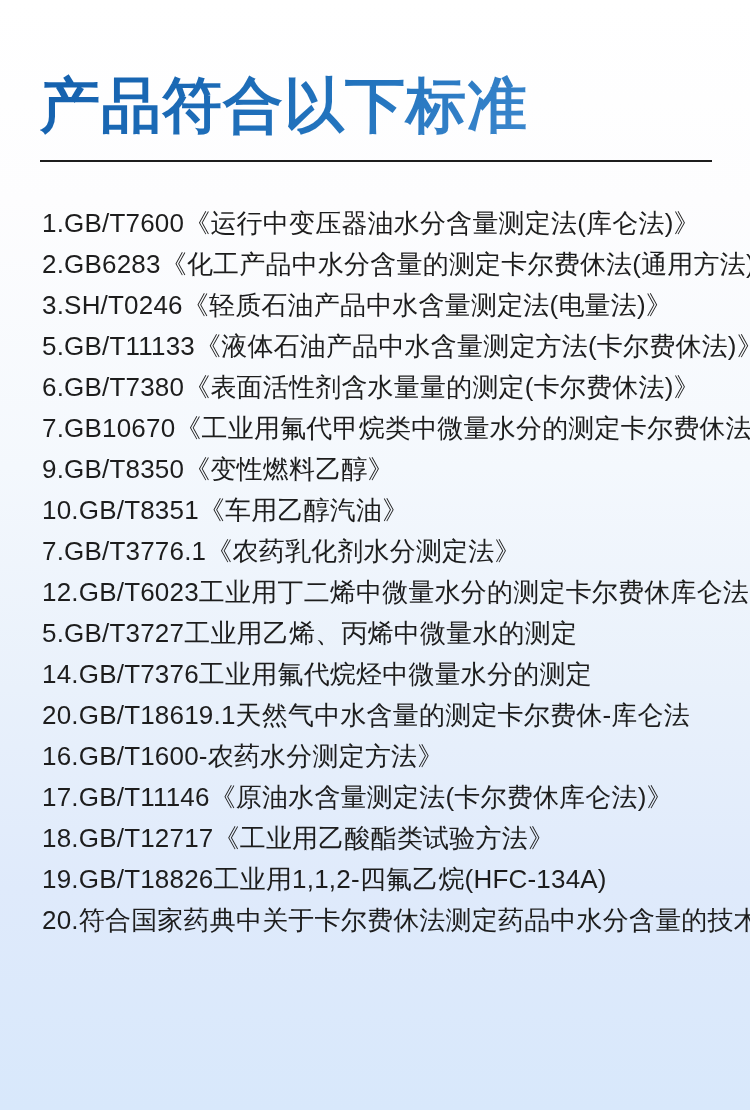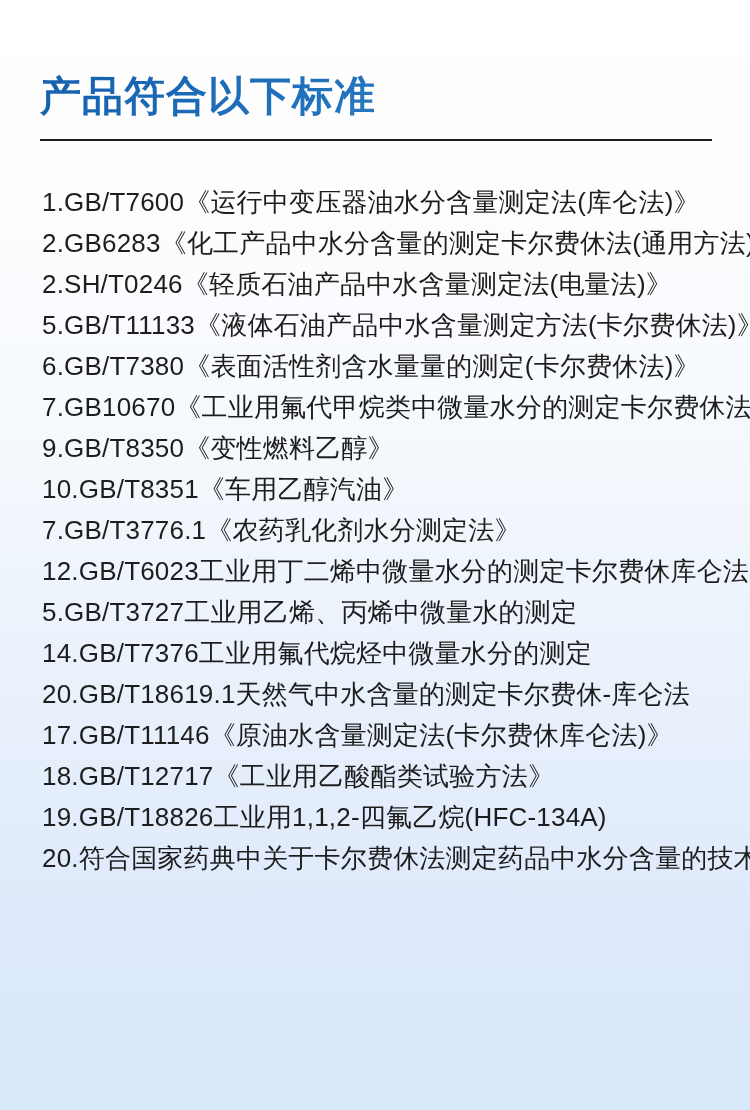--- a/index.html
+++ b/index.html
@@ -22,21 +22,21 @@
       #e9f1fb 62%,
       #dfeafb 80%,
       #d8e8fb 100%);
   }
 
   .header {
     padding: 74px 40px 0 40px;
   }
 
   .page-title {
-    font-size: 41px;
+    font-size: 60px;
     line-height: 1.08;
     font-weight: 800;
     letter-spacing: 1px;
     color: #2171bb; 
     font-family: "Liberation Sans", "DejaVu Sans", sans-serif;
   }
   @supports ((background-clip: text) or (-webkit-background-clip: text)) {
     .page-title {
       background: linear-gradient(135deg, #1460ad 0%, #2273bd 45%, #4f97da 100%);
       -webkit-background-clip: text;
@@ -70,29 +70,30 @@
 
 <div class="page">
   <div class="header">
     <h1 class="page-title">产品符合以下标准</h1>
     <div class="title-divider"></div>
   </div>
 
   <ul class="standards-list">
     <li class="standard-item">1.GB/T7600《运行中变压器油水分含量测定法(库仑法)》</li>
     <li class="standard-item">2.GB6283《化工产品中水分含量的测定卡尔费休法(通用方法)》</li>
-    <li class="standard-item">2.SH/T0246《轻质石油产品中水含量测定法(电量法)》</li>
+    <li class="standard-item">3.SH/T0246《轻质石油产品中水含量测定法(电量法)》</li>
     <li class="standard-item">5.GB/T11133《液体石油产品中水含量测定方法(卡尔费休法)》</li>
     <li class="standard-item">6.GB/T7380《表面活性剂含水量量的测定(卡尔费休法)》</li>
     <li class="standard-item">7.GB10670《工业用氟代甲烷类中微量水分的测定卡尔费休法》</li>
     <li class="standard-item">9.GB/T8350《变性燃料乙醇》</li>
     <li class="standard-item">10.GB/T8351《车用乙醇汽油》</li>
     <li class="standard-item">7.GB/T3776.1《农药乳化剂水分测定法》</li>
     <li class="standard-item">12.GB/T6023工业用丁二烯中微量水分的测定卡尔费休库仑法》</li>
     <li class="standard-item">5.GB/T3727工业用乙烯、丙烯中微量水的测定</li>
     <li class="standard-item">14.GB/T7376工业用氟代烷烃中微量水分的测定</li>
     <li class="standard-item">20.GB/T18619.1天然气中水含量的测定卡尔费休-库仑法</li>
+    <li class="standard-item">16.GB/T1600-农药水分测定方法》</li>
     <li class="standard-item">17.GB/T11146《原油水含量测定法(卡尔费休库仑法)》</li>
     <li class="standard-item">18.GB/T12717《工业用乙酸酯类试验方法》</li>
     <li class="standard-item">19.GB/T18826工业用1,1,2-四氟乙烷(HFC-134A)</li>
     <li class="standard-item">20.符合国家药典中关于卡尔费休法测定药品中水分含量的技术要求。</li>
   </ul>
 </div>
 
 </body></html>

